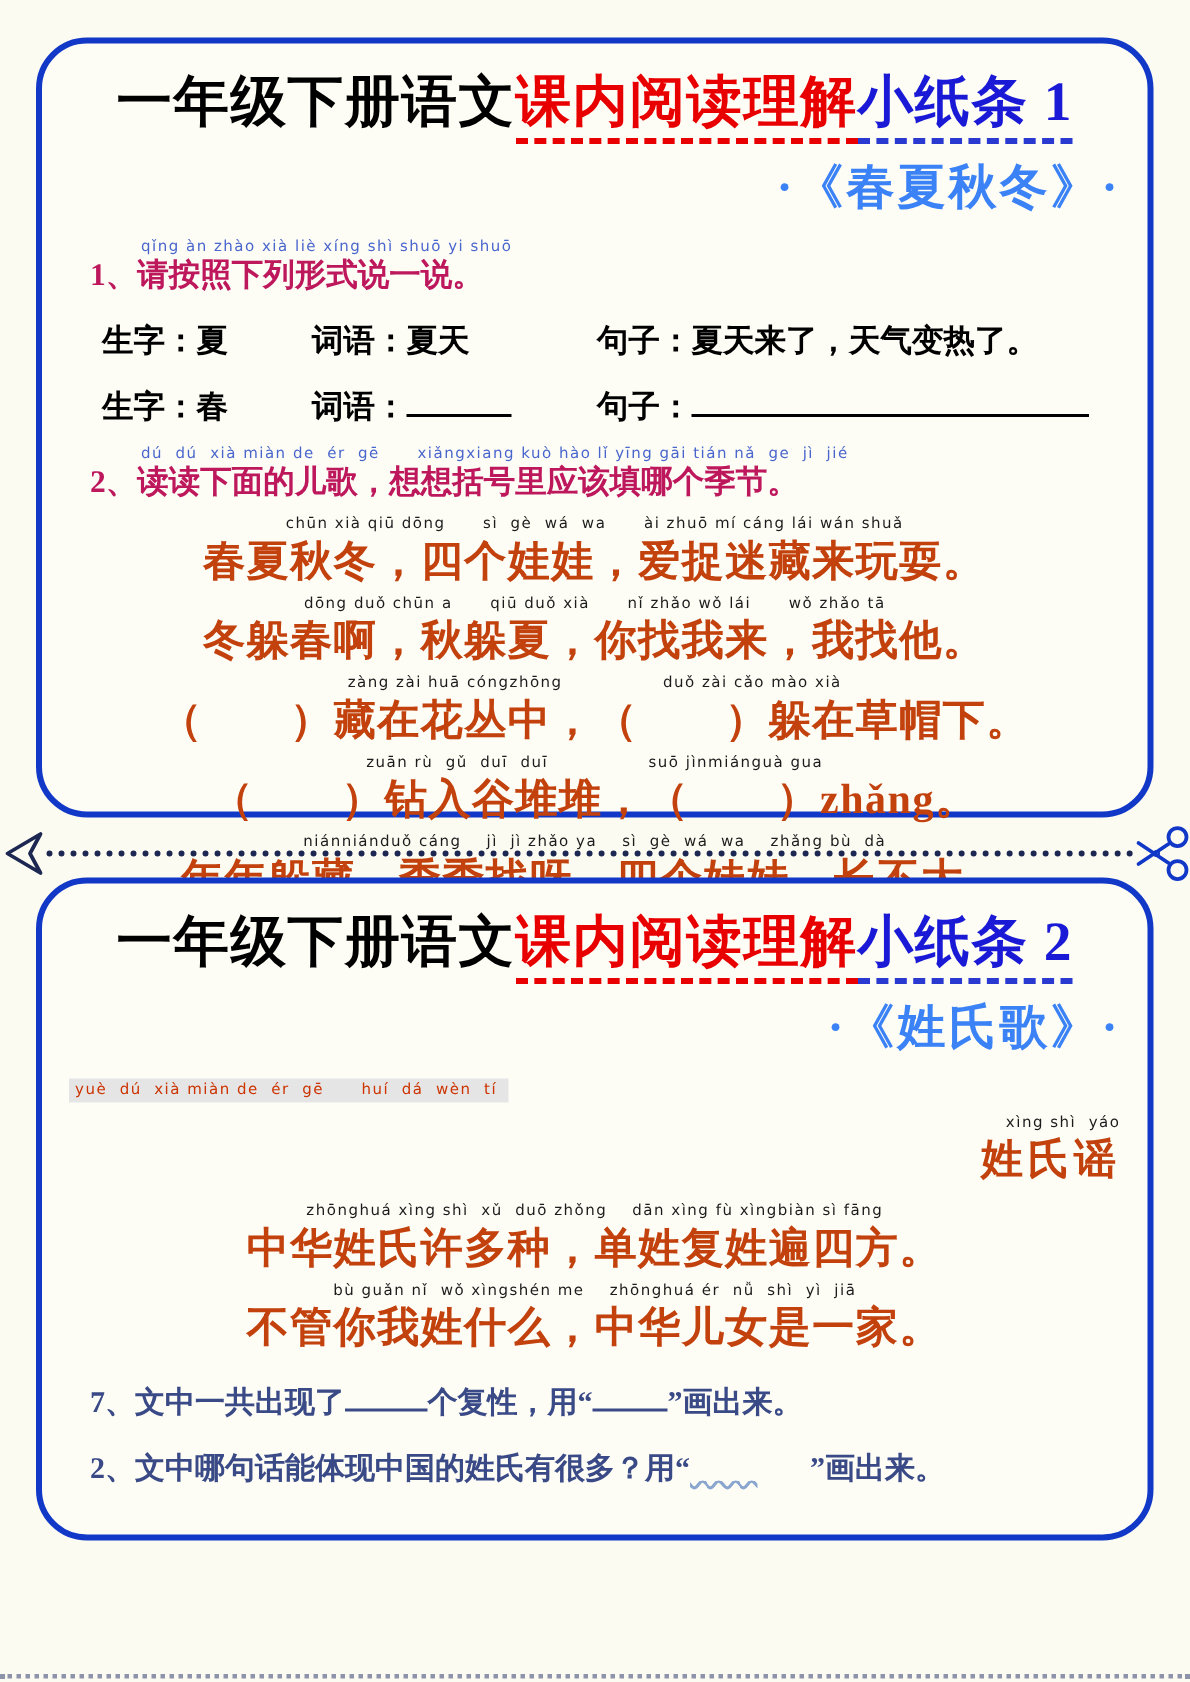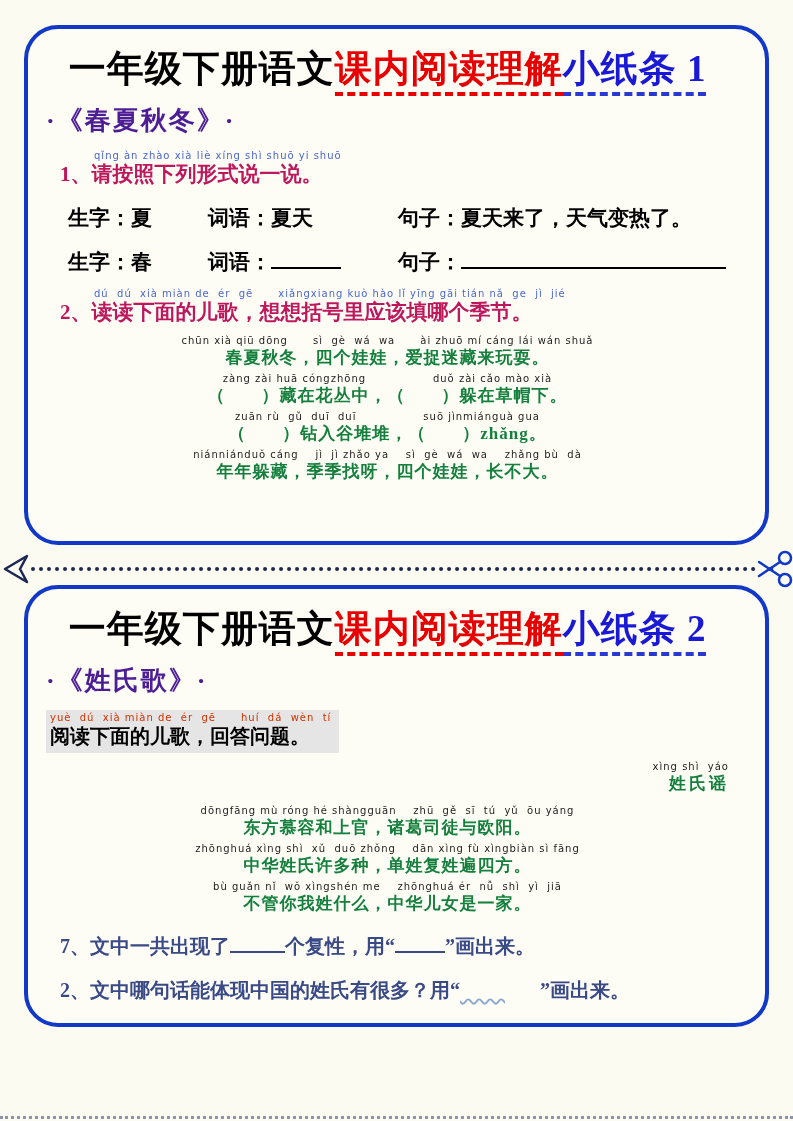--- a/index.html
+++ b/index.html
@@ -4,51 +4,51 @@
 <style>
   html,body{margin:0;padding:0;}
   body{
     width:793px;height:1121px;position:relative;overflow:hidden;
     background:#fbfbf2;
     font-family:"Liberation Serif","DejaVu Serif",serif;
   }
   .sheet{
     position:absolute;left:24px;width:745px;box-sizing:border-box;
     border:4px solid #1238c8;border-radius:34px;
-    padding:6px 36px 8px 18px;background:#fdfdf6;
+    padding:6px 18px 8px 18px;background:#fdfdf6;
   }
   #sheet1{top:25px;height:520px;}
   #sheet2{top:585px;height:442px;}
 
   .title{text-align:center;font-size:37px;font-weight:900;margin-top:12px;line-height:1.2;letter-spacing:1px;white-space:nowrap;}
   .t-black{color:#000;}
   .t-red{color:#e80000;border-bottom:4px dashed #e80000;padding-bottom:3px;}
   .t-blue{color:#1a1ad6;border-bottom:4px dashed #2a3ad0;padding-bottom:3px;}
 
-  .subtitle{text-align:left;font-size:26px;font-weight:800;color:#4c1d95;margin-top:12px;letter-spacing:2px;}
+  .subtitle{text-align:right;font-size:32px;font-weight:800;color:#3b82f6;margin-top:12px;letter-spacing:2px;}
 
   .pinyin{font-family:"DejaVu Sans",sans-serif;font-size:10px;letter-spacing:1px;white-space:pre-wrap;line-height:1.1;display:block;}
 
   .q-block{margin:12px 0 0 14px;}
   .q-pinyin{color:#4a66cc;margin-left:34px;}
   .q-text{font-size:21px;font-weight:700;color:#be185d;line-height:1.25;}
 
   .grid-row{display:flex;margin:16px 0 0 22px;font-size:21px;font-weight:700;color:#000;align-items:flex-end;white-space:nowrap;}
   .col1{width:140px;}
   .col2{width:190px;}
   .col3{flex:1;}
 
   .blank{display:inline-block;border-bottom:2.5px solid #000;height:17px;vertical-align:baseline;}
   .w70{width:70px;}
   .w265{width:265px;}
 
   .poem{text-align:center;margin-top:10px;}
   .poem-line{margin:4px 0;}
   .poem-pinyin{color:#1c1c1c;}
-  .poem-text{font-size:17px;font-weight:700;color:#15803d;letter-spacing:1px;white-space:nowrap;}
+  .poem-text{font-size:28px;font-weight:700;color:#c2410c;letter-spacing:1px;white-space:nowrap;}
 
   .cutline{position:absolute;top:548px;left:0;width:793px;height:42px;display:flex;align-items:center;}
   .dots{flex:1;border-top:4.5px dotted #1c2752;margin:0 1px;}
   .cut-svg{flex:0 0 auto;}
 
   .highlight{display:inline-block;background:#e5e5e5;padding:2px 8px 3px 4px;margin:12px 0 0 0;}
   .highlight .pinyin{color:#cc3300;}
   .highlight-text{font-size:20px;font-weight:700;color:#000;}
 
   .poem-title{text-align:right;margin-top:8px;}
@@ -91,20 +91,24 @@
     <span class="pinyin q-pinyin">dú  dú  xià miàn de  ér  gē      xiǎngxiang kuò hào lǐ yīng gāi tián nǎ  ge  jì  jié</span>
     <div class="q-text">2、读读下面的儿歌，想想括号里应该填哪个季节。</div>
   </div>
 
   <div class="poem">
     <div class="poem-line">
       <span class="pinyin poem-pinyin">chūn xià qiū dōng      sì  gè  wá  wa      ài zhuō mí cáng lái wán shuǎ</span>
       <span class="poem-text">春夏秋冬，四个娃娃，爱捉迷藏来玩耍。</span>
     </div>
     <div class="poem-line">
+      <span class="pinyin poem-pinyin">dōng duǒ chūn a      qiū duǒ xià      nǐ zhǎo wǒ lái      wǒ zhǎo tā</span>
+      <span class="poem-text">冬躲春啊，秋躲夏，你找我来，我找他。</span>
+    </div>
+    <div class="poem-line">
       <span class="pinyin poem-pinyin">zàng zài huā cóngzhōng                duǒ zài cǎo mào xià</span>
       <span class="poem-text">（　　）藏在花丛中，（　　）躲在草帽下。</span>
     </div>
     <div class="poem-line">
       <span class="pinyin poem-pinyin">zuān rù  gǔ  duī  duī                suō jìnmiánguà gua</span>
       <span class="poem-text">（　　）钻入谷堆堆，（　　）zhǎng。</span>
     </div>
     <div class="poem-line">
       <span class="pinyin poem-pinyin">niánniánduǒ cáng    jì  jì zhǎo ya    sì  gè  wá  wa    zhǎng bù  dà</span>
       <span class="poem-text">年年躲藏，季季找呀，四个娃娃，长不大。</span>
@@ -126,33 +130,28 @@
   </svg>
 </div>
 
 <div class="sheet" id="sheet2">
   <div class="title"><span class="t-black">一年级下册语文</span><span class="t-red">课内阅读理解</span><span class="t-blue">小纸条 2</span></div>
 
   <div class="subtitle">·《姓氏歌》·</div>
 
   <div class="highlight">
     <span class="pinyin">yuè  dú  xià miàn de  ér  gē      huí  dá  wèn  tí</span>
-    <span class="highlight-text">阅读下面的儿歌，回答问题。</span>
   </div>
 
   <div class="poem-title">
     <span class="pinyin poem-pinyin">xìng shì  yáo</span>
     <span class="poem-text">姓氏谣</span>
   </div>
 
   <div class="poem">
-    <div class="poem-line">
-      <span class="pinyin poem-pinyin">dōngfāng mù róng hé shàngguān    zhū  gě  sī  tú  yǔ  ōu yáng</span>
-      <span class="poem-text">东方慕容和上官，诸葛司徒与欧阳。</span>
-    </div>
     <div class="poem-line">
       <span class="pinyin poem-pinyin">zhōnghuá xìng shì  xǔ  duō zhǒng    dān xìng fù xìngbiàn sì fāng</span>
       <span class="poem-text">中华姓氏许多种，单姓复姓遍四方。</span>
     </div>
     <div class="poem-line">
       <span class="pinyin poem-pinyin">bù guǎn nǐ  wǒ xìngshén me    zhōnghuá ér  nǚ  shì  yì  jiā</span>
       <span class="poem-text">不管你我姓什么，中华儿女是一家。</span>
     </div>
   </div>
 

